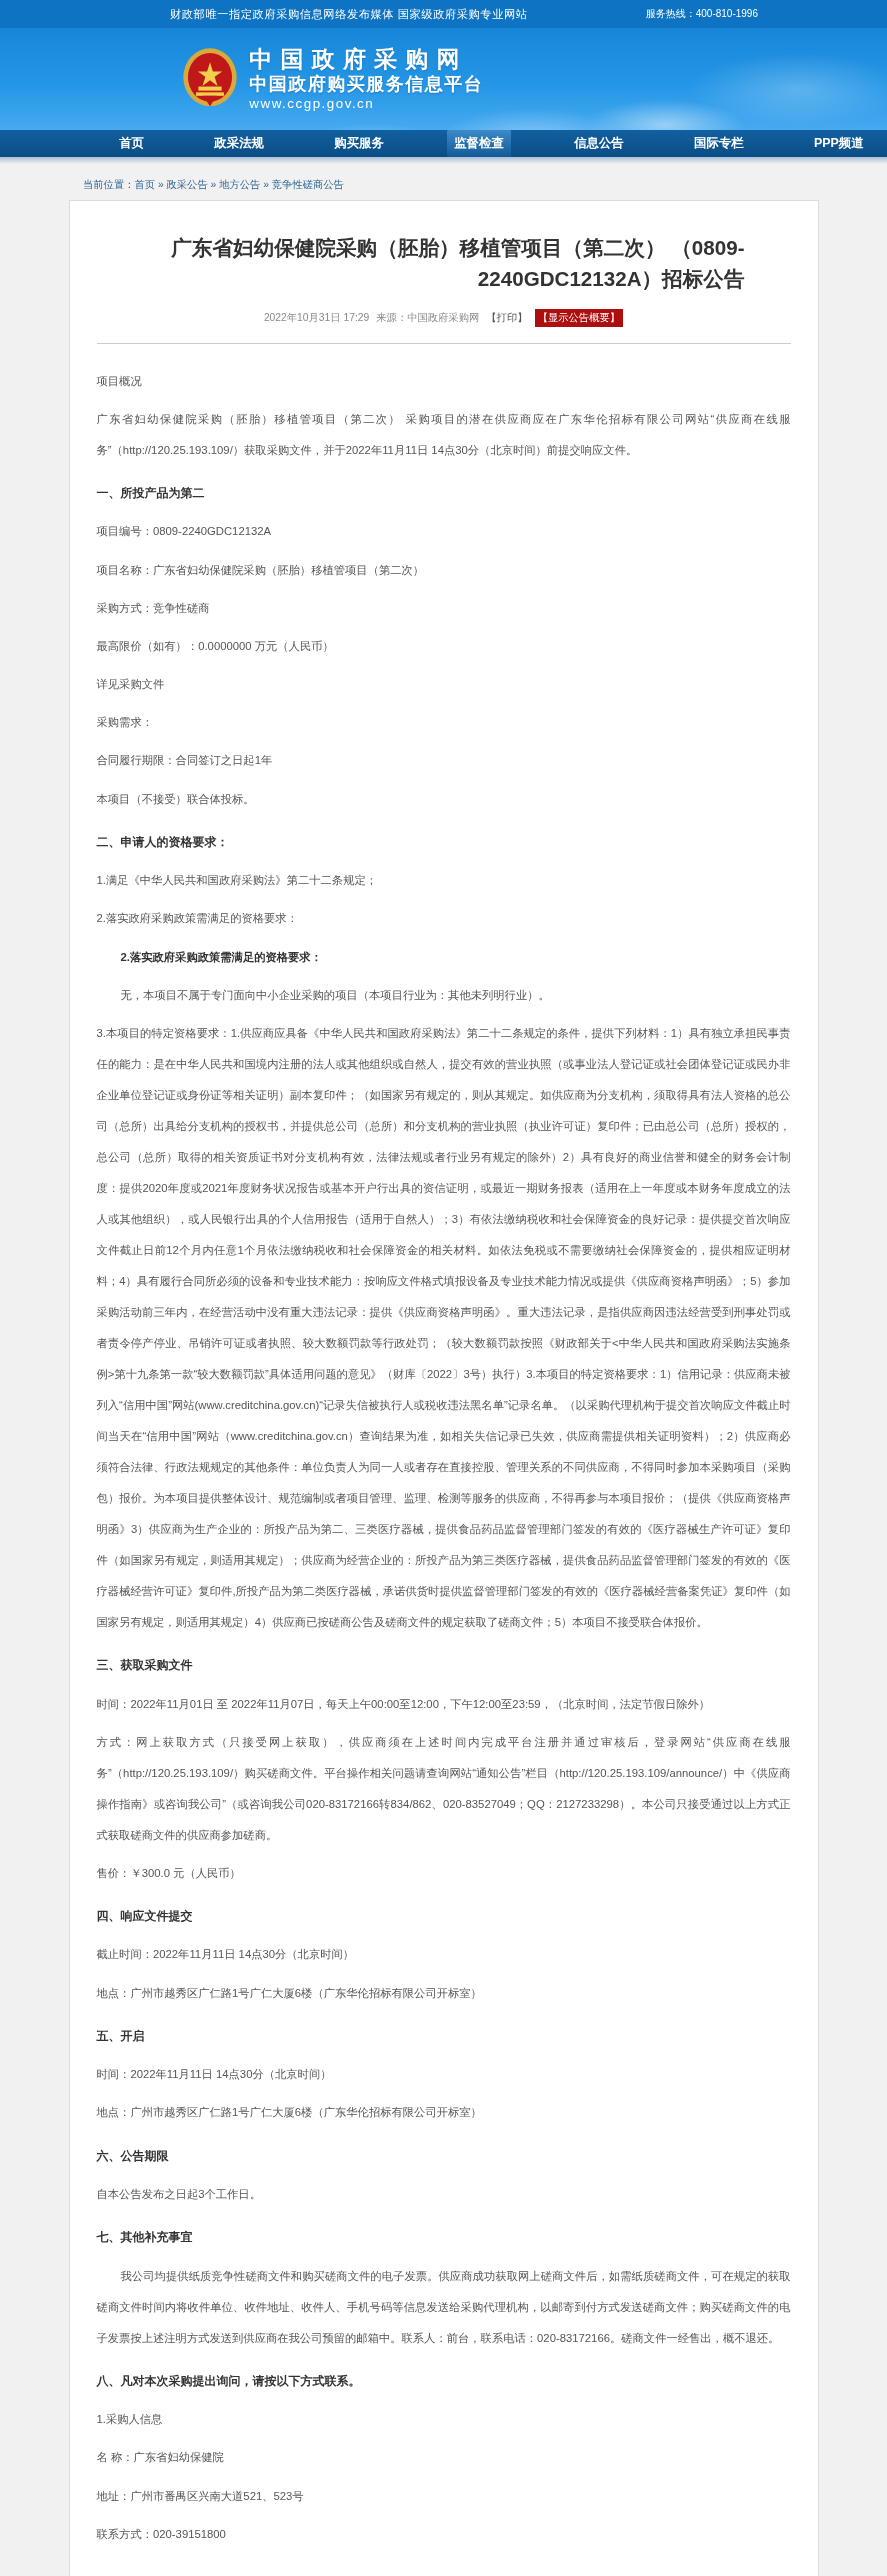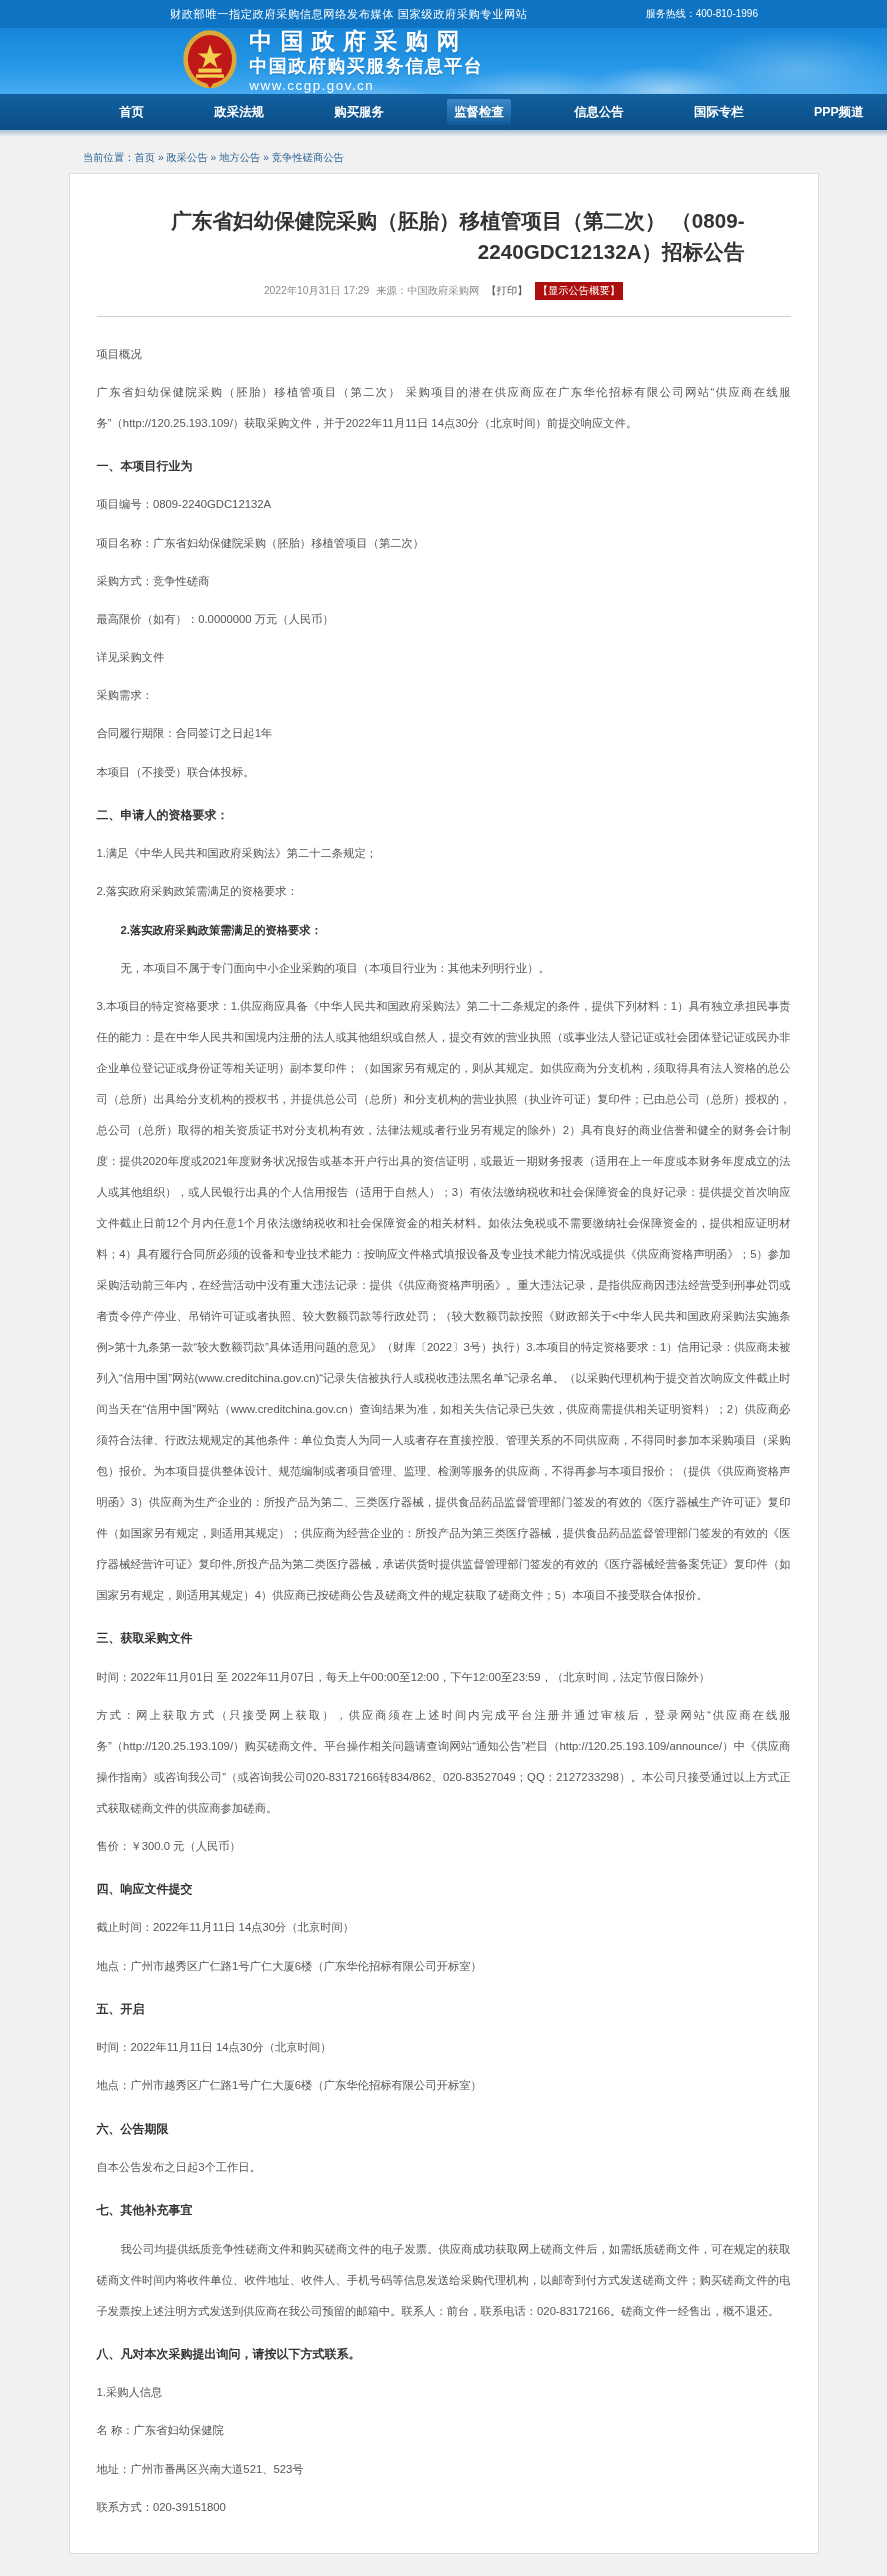--- a/index.html
+++ b/index.html
@@ -4,36 +4,36 @@
 <style>
   * { box-sizing: border-box; margin: 0; padding: 0; }
   html, body { width: 887px; background: #f1f1f1; font-family: "Liberation Sans", "DejaVu Sans", sans-serif; }
 
   
   .topbar { height: 28px; background: #0e73c2; display: flex; align-items: center; color: #fff; }
   .topbar .slogan { margin-left: 170px; font-size: 11.3px; letter-spacing: 0.5px; }
   .topbar .hotline { margin-left: auto; margin-right: 129px; font-size: 10px; }
 
   
-  .banner { height: 66px; background: linear-gradient(180deg, #1886d8 0%, #2496e6 55%, #47aaf0 100%); position: relative; overflow: hidden; }
+  .banner { height: 102px; background: linear-gradient(180deg, #1886d8 0%, #2496e6 55%, #47aaf0 100%); position: relative; overflow: hidden; }
   .banner .clouds { position: absolute; inset: 0;
     background:
       radial-gradient(113px 36px at 75% 95%, rgba(255,255,255,.45), rgba(255,255,255,0) 70%),
       radial-gradient(134px 46px at 60% 110%, rgba(255,255,255,.35), rgba(255,255,255,0) 70%),
       radial-gradient(155px 52px at 90% 60%, rgba(255,255,255,.25), rgba(255,255,255,0) 70%),
       radial-gradient(103px 31px at 42% 115%, rgba(255,255,255,.3), rgba(255,255,255,0) 70%); }
   .banner-inner { position: relative; display: flex; align-items: center; height: 100%; padding-left: 181px; }
   .emblem { width: 58px; height: 64px; flex: 0 0 auto; }
   .site-text { color: #fff; margin-left: 10.3px; line-height: 1; }
   .site-name1 { font-size: 23px; font-weight: bold; letter-spacing: 8.2px; text-shadow: 0 1px 1.5px rgba(0,60,120,.35); }
   .site-name2 { font-size: 18px; font-weight: bold; letter-spacing: 1.5px; margin-top: 4.1px; text-shadow: 0 1px 1.5px rgba(0,60,120,.35); }
   .site-url { font-size: 13.4px; letter-spacing: 1.5px; margin-top: 4.1px; }
 
   
-  .nav { height: 36px; background: linear-gradient(180deg, #11609f 0%, #0b4d85 100%); display: flex; align-items: center; padding-left: 112px; }
+  .nav { height: 27px; background: linear-gradient(180deg, #11609f 0%, #0b4d85 100%); display: flex; align-items: center; padding-left: 112px; }
   .nav-item { color: #fff; font-size: 12.4px; font-weight: bold; margin-right: 56px; padding: 4.6px 7.2px; cursor: pointer; white-space: nowrap; }
   .nav-item.active { background: linear-gradient(180deg, #3d8ac8, #115a97); border-radius: 1.5px; }
   .nav-shadow { height: 7.2px; background: linear-gradient(180deg, #aabfd8, rgba(241,241,241,0)); }
 
   
   .breadcrumb { margin: 13.4px 0 8.2px 83px; color: #2d6394; font-size: 10.3px; }
 
   
   .card { width: 750px; margin: 0 auto; background: #fff; border: 0.5px solid #dcdcdc; padding: 31px 27px 23px; }
   .title { text-align: right; font-size: 20.6px; font-weight: bold; color: #333; line-height: 31px; margin: 0 46px 15.5px; }
@@ -97,21 +97,21 @@
     <span>来源：中国政府采购网</span>
     <span class="print">【打印】</span>
     <span class="badge-red">【显示公告概要】</span>
   </div>
 
   <hr class="divider">
 
   <div class="body">
       <p class="plain">项目概况</p>
       <p class="plain">广东省妇幼保健院采购（胚胎）移植管项目（第二次） 采购项目的潜在供应商应在广东华伦招标有限公司网站“供应商在线服务”（http://120.25.193.109/）获取采购文件，并于2022年11月11日 14点30分（北京时间）前提交响应文件。</p>
-      <p class="heading">一、本项目行业为</p>
+      <p class="heading">一、所投产品为第二</p>
       <p class="plain">项目编号：0809-2240GDC12132A</p>
       <p class="plain">项目名称：广东省妇幼保健院采购（胚胎）移植管项目（第二次）</p>
       <p class="plain">采购方式：竞争性磋商</p>
       <p class="plain">最高限价（如有）：0.0000000 万元（人民币）</p>
       <p class="plain">详见采购文件</p>
       <p class="plain">采购需求：</p>
       <p class="plain">合同履行期限：合同签订之日起1年</p>
       <p class="plain">本项目（不接受）联合体投标。</p>
       <p class="heading">二、申请人的资格要求：</p>
       <p class="plain">1.满足《中华人民共和国政府采购法》第二十二条规定；</p>

